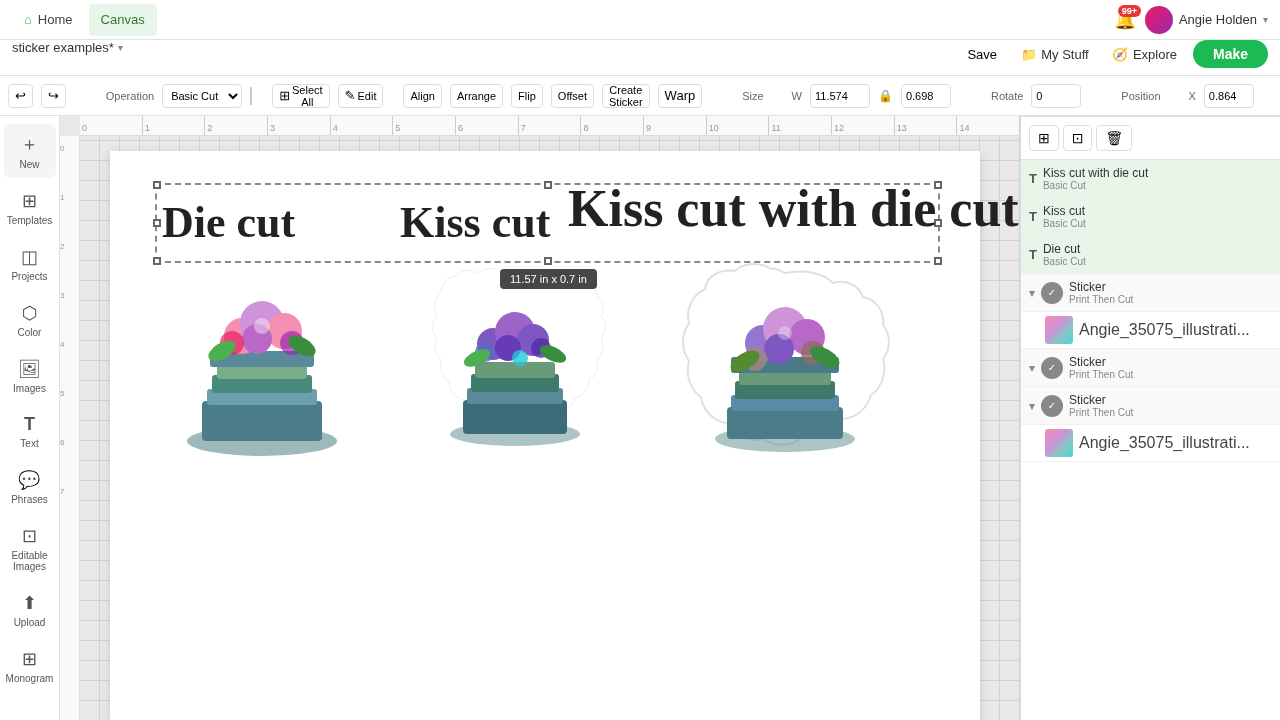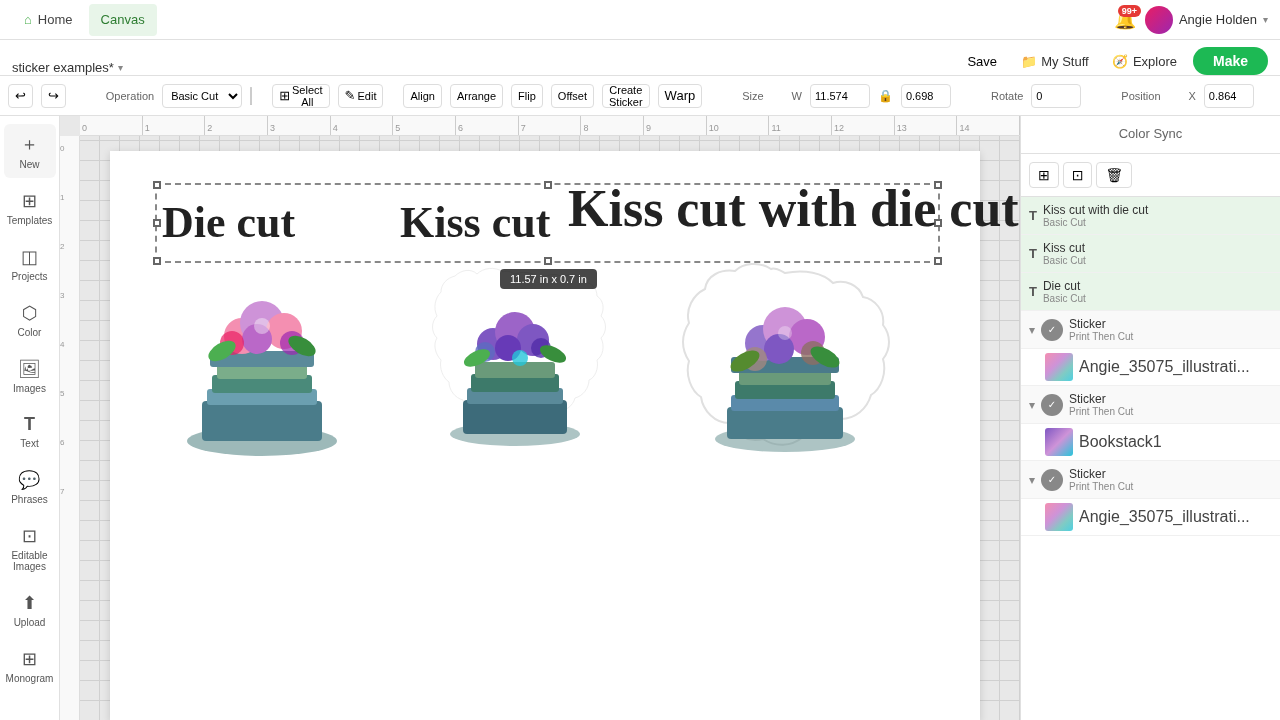--- a/index.html
+++ b/index.html
@@ -22,21 +22,21 @@
       position: absolute; top: -4px; right: -4px; background: #e53935;
       color: #fff; font-size: 9px; border-radius: 8px; padding: 1px 4px; font-weight: bold;
     }
     .avatar-container { display: flex; align-items: center; gap: 6px; cursor: pointer; }
     .avatar { width: 28px; height: 28px; border-radius: 50%; background: #bdbdbd; overflow: hidden; }
     .avatar-inner { width: 100%; height: 100%; background: linear-gradient(135deg, #e91e63, #9c27b0); }
     .user-name { font-size: 13px; color: #333; }
 
     
     .second-toolbar {
-      display: flex; align-items: flex-end; height: 36px; background: #fff;
+      display: flex; align-items: flex-start; height: 36px; background: #fff;
       border-bottom: 1px solid #e0e0e0; padding: 0 12px; gap: 12px;
     }
     .doc-title { font-size: 13px; color: #333; font-weight: 500; display: flex; align-items: center; gap: 4px; }
     .toolbar-actions { margin-left: auto; display: flex; align-items: center; gap: 8px; }
     .save-btn { font-size: 13px; color: #000000; background: none; border: none; cursor: pointer; padding: 4px 8px; }
     .my-stuff-btn { font-size: 13px; color: #333; background: none; border: none; cursor: pointer; padding: 4px 8px; display: flex; align-items: center; gap: 4px; }
     .explore-btn { font-size: 13px; color: #333; background: none; border: none; cursor: pointer; padding: 4px 8px; display: flex; align-items: center; gap: 4px; }
     .make-btn { background: #1db954; color: #fff; border: none; border-radius: 20px; padding: 6px 20px; font-size: 14px; font-weight: 600; cursor: pointer; }
 
     
@@ -396,21 +396,20 @@
           </div>
 
         </div>
       </div>
     </div>
   </div>
 
   <div class="right-panel">
 
     <div class="panel-tabs">
-      <div class="panel-tab">Color Sync</div>
     </div>
 
     <div class="panel-tab-actions">
       <button class="panel-action-btn">⊞</button>
       <button class="panel-action-btn">⊡</button>
       <button class="panel-action-btn">🗑</button>
     </div>
 
     <div class="layer-item active">
       <span class="layer-text-icon">T</span>
@@ -457,24 +456,20 @@
       <div class="layer-item" style="background:#f9f9f9;">
         <span style="font-size:12px;color:#888;">▾</span>
         <div style="width:22px; height:22px; border-radius:50%; background:#888; display:flex; align-items:center; justify-content:center;">
           <span style="color:#fff; font-size:10px;">✓</span>
         </div>
         <div class="layer-name-sub">
           <span class="layer-name">Sticker</span>
           <span class="layer-sub">Print Then Cut</span>
         </div>
       </div>
-      <div class="sticker-subitem">
-        <div class="layer-thumb" style="background: linear-gradient(135deg, #7e57c2 0%, #ce93d8 50%, #26c6da 100%);"></div>
-        <span>Bookstack1</span>
-      </div>
     </div>
 
     <div>
       <div class="layer-item" style="background:#f9f9f9;">
         <span style="font-size:12px;color:#888;">▾</span>
         <div style="width:22px; height:22px; border-radius:50%; background:#888; display:flex; align-items:center; justify-content:center;">
           <span style="color:#fff; font-size:10px;">✓</span>
         </div>
         <div class="layer-name-sub">
           <span class="layer-name">Sticker</span>

